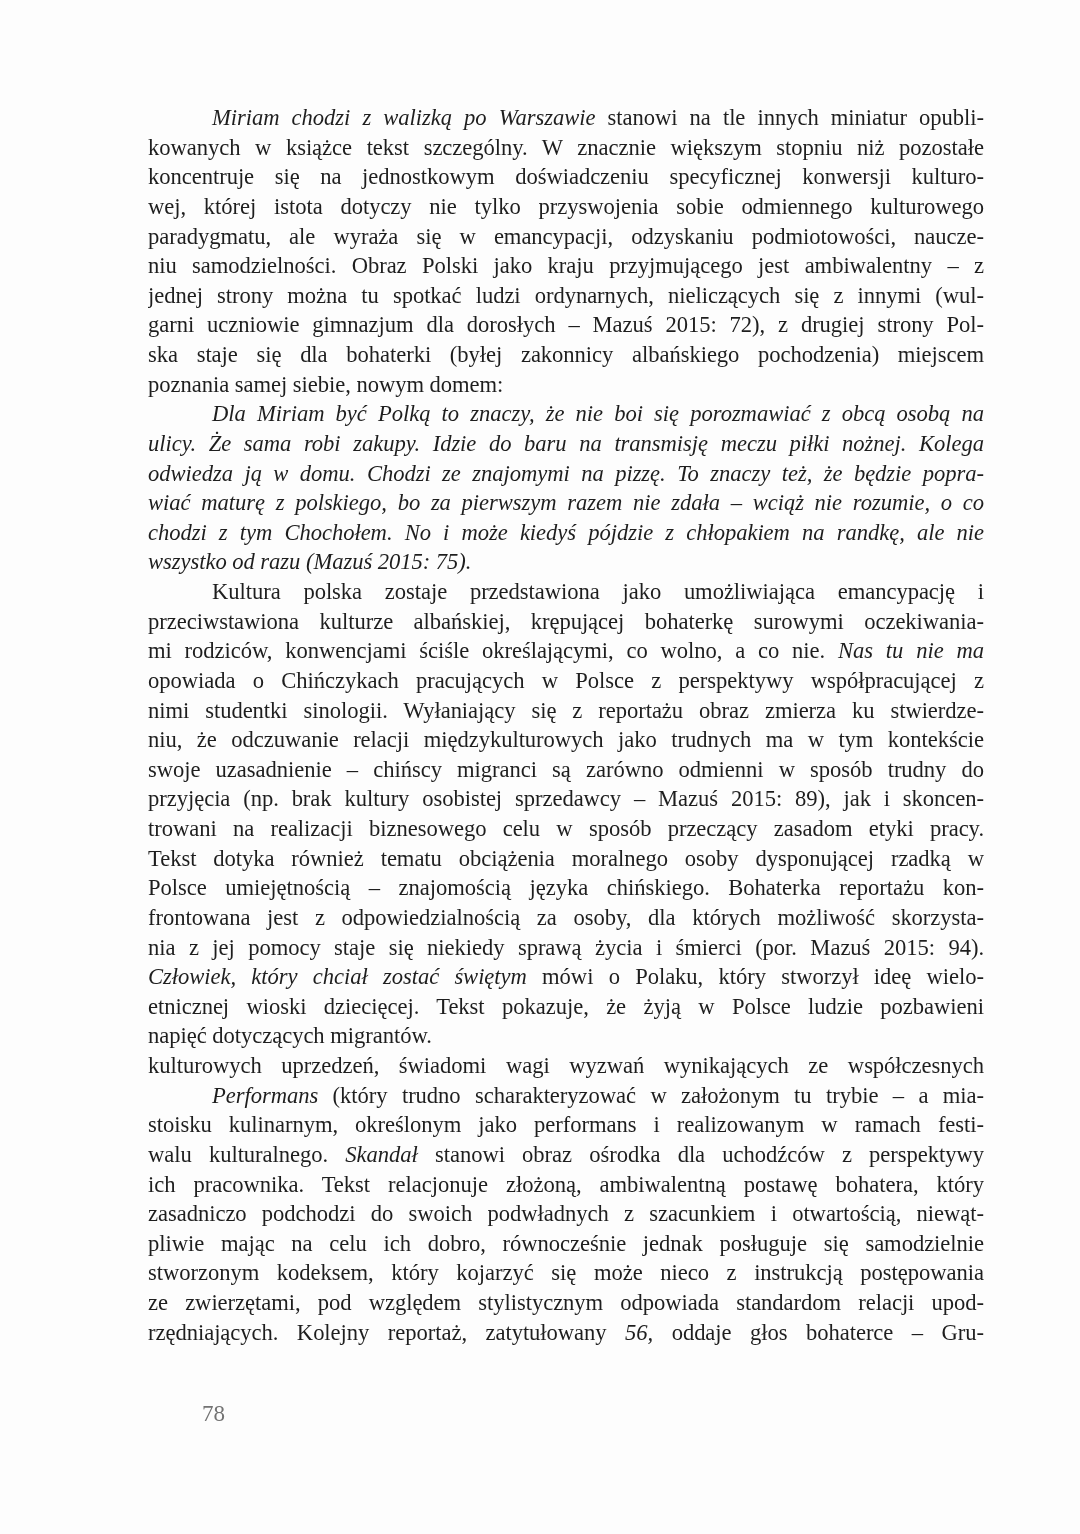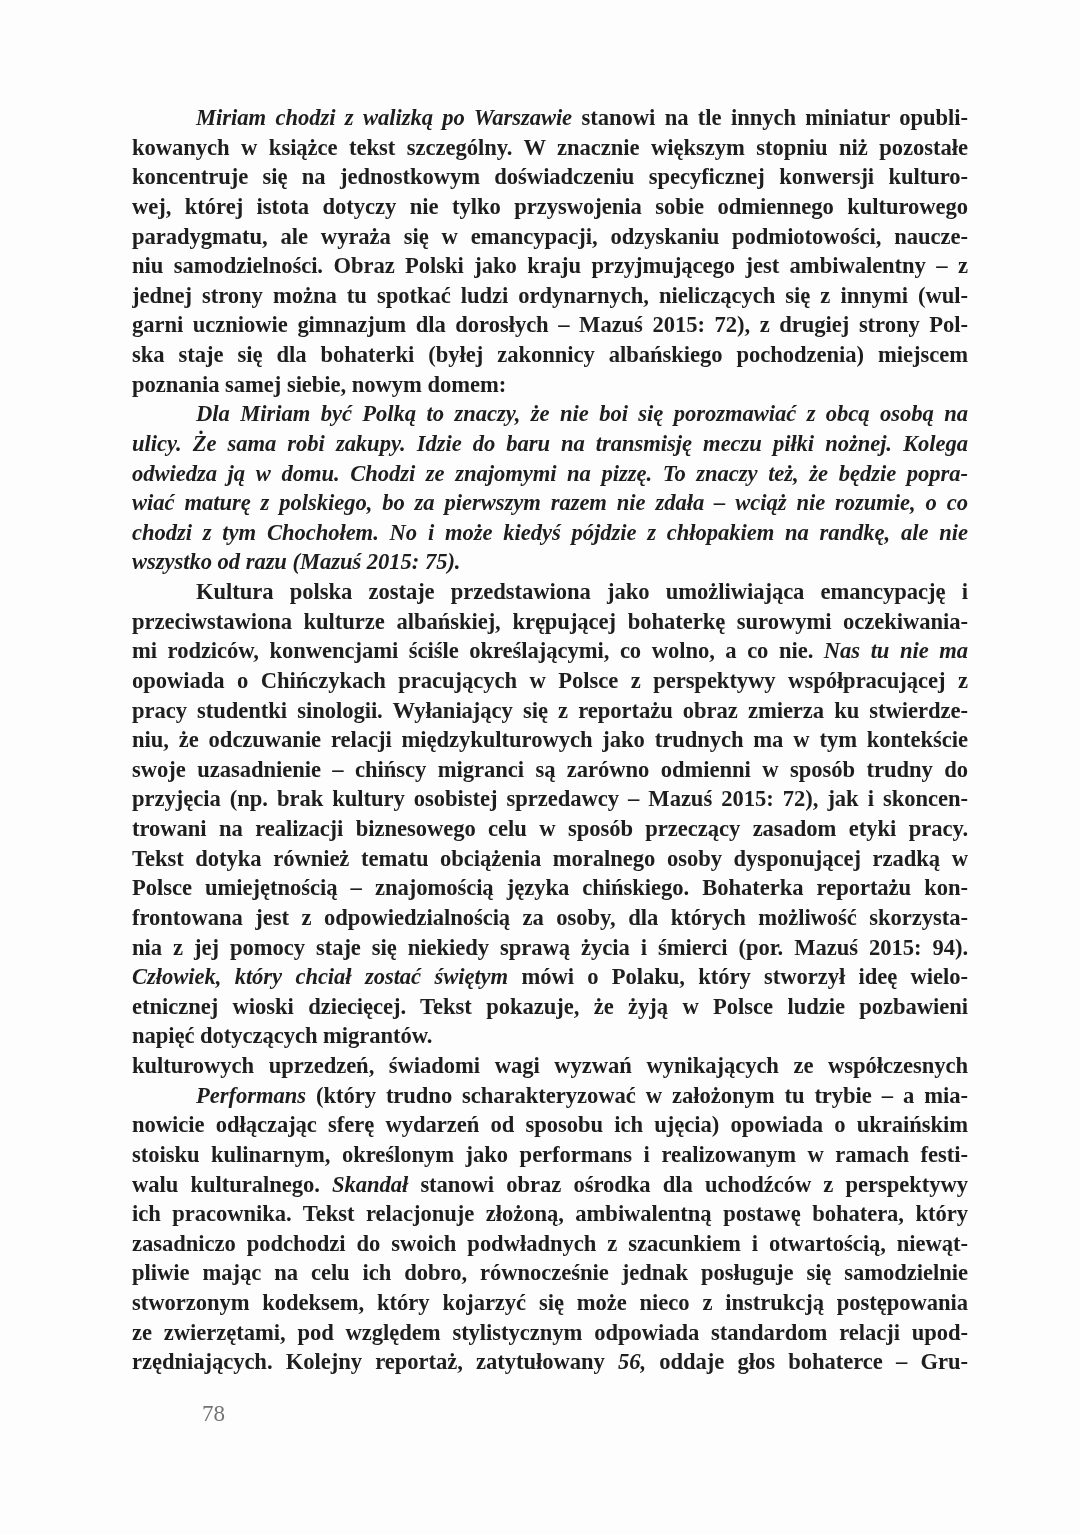--- a/index.html
+++ b/index.html
@@ -15,24 +15,23 @@
     color: #1e1e1e;
     overflow: hidden;
   }
   .page {
     position: absolute;
     inset: 0;
     background: #fdfdfd;
   }
   .text-block {
     position: absolute;
-    left: 132px;
+    left: 148px;
     top: 103px;
     width: 836px;
-    font-weight: bold;
   }
   .block { margin: 0; padding: 0; }
   .line {
     font-size: 22.6px;
     line-height: 29.63px;
     height: 29.63px;
     overflow: hidden;
     text-align: justify;
     text-align-last: justify;
     text-justify: inter-word;
@@ -79,37 +78,36 @@
         <div class="line"><span class="run italic">odwiedza ją w domu. Chodzi ze znajomymi na pizzę. To znaczy też, że będzie popra-</span></div>
         <div class="line"><span class="run italic">wiać maturę z polskiego, bo za pierwszym razem nie zdała – wciąż nie rozumie, o co</span></div>
         <div class="line"><span class="run italic">chodzi z tym Chochołem. No i może kiedyś pójdzie z chłopakiem na randkę, ale nie</span></div>
         <div class="line last"><span class="run italic">wszystko od razu (Mazuś 2015: 75).</span></div>
       </div>
       <div class="block body">
         <div class="line indent"><span class="run">Kultura polska zostaje przedstawiona jako umożliwiająca emancypację i</span></div>
         <div class="line"><span class="run">przeciwstawiona kulturze albańskiej, krępującej bohaterkę surowymi oczekiwania-</span></div>
         <div class="line"><span class="run">mi rodziców, konwencjami ściśle określającymi, co wolno, a co nie. </span><span class="run italic">Nas tu nie ma</span></div>
         <div class="line"><span class="run">opowiada o Chińczykach pracujących w Polsce z perspektywy współpracującej z</span></div>
-        <div class="line"><span class="run">pracy studentki sinologii. Wyłaniający się z reportażu obraz zmierza ku stwierdze-</span></div>
+        <div class="line"><span class="run">nimi studentki sinologii. Wyłaniający się z reportażu obraz zmierza ku stwierdze-</span></div>
         <div class="line"><span class="run">niu, że odczuwanie relacji międzykulturowych jako trudnych ma w tym kontekście</span></div>
         <div class="line"><span class="run">swoje uzasadnienie – chińscy migranci są zarówno odmienni w sposób trudny do</span></div>
-        <div class="line"><span class="run">przyjęcia (np. brak kultury osobistej sprzedawcy – Mazuś 2015: 72), jak i skoncen-</span></div>
+        <div class="line"><span class="run">przyjęcia (np. brak kultury osobistej sprzedawcy – Mazuś 2015: 89), jak i skoncen-</span></div>
         <div class="line"><span class="run">trowani na realizacji biznesowego celu w sposób przeczący zasadom etyki pracy.</span></div>
         <div class="line"><span class="run">Tekst dotyka również tematu obciążenia moralnego osoby dysponującej rzadką w</span></div>
         <div class="line"><span class="run">Polsce umiejętnością – znajomością języka chińskiego. Bohaterka reportażu kon-</span></div>
         <div class="line"><span class="run">frontowana jest z odpowiedzialnością za osoby, dla których możliwość skorzysta-</span></div>
         <div class="line"><span class="run">nia z jej pomocy staje się niekiedy sprawą życia i śmierci (por. Mazuś 2015: 94).</span></div>
         <div class="line"><span class="run italic">Człowiek, który chciał zostać świętym</span><span class="run"> mówi o Polaku, który stworzył ideę wielo-</span></div>
         <div class="line"><span class="run">etnicznej wioski dziecięcej. Tekst pokazuje, że żyją w Polsce ludzie pozbawieni</span></div>
         <div class="line last"><span class="run">napięć dotyczących migrantów.</span></div>
         <div class="line"><span class="run">kulturowych uprzedzeń, świadomi wagi wyzwań wynikających ze współczesnych</span></div>
       </div>
       <div class="block body">
         <div class="line indent"><span class="run italic">Performans</span><span class="run"> (który trudno scharakteryzować w założonym tu trybie – a mia-</span></div>
-        <div class="line"><span class="run">nowicie odłączając sferę wydarzeń od sposobu ich ujęcia) opowiada o ukraińskim</span></div>
         <div class="line"><span class="run">stoisku kulinarnym, określonym jako performans i realizowanym w ramach festi-</span></div>
         <div class="line"><span class="run">walu kulturalnego. </span><span class="run italic">Skandał</span><span class="run"> stanowi obraz ośrodka dla uchodźców z perspektywy</span></div>
         <div class="line"><span class="run">ich pracownika. Tekst relacjonuje złożoną, ambiwalentną postawę bohatera, który</span></div>
         <div class="line"><span class="run">zasadniczo podchodzi do swoich podwładnych z szacunkiem i otwartością, niewąt-</span></div>
         <div class="line"><span class="run">pliwie mając na celu ich dobro, równocześnie jednak posługuje się samodzielnie</span></div>
         <div class="line"><span class="run">stworzonym kodeksem, który kojarzyć się może nieco z instrukcją postępowania</span></div>
         <div class="line"><span class="run">ze zwierzętami, pod względem stylistycznym odpowiada standardom relacji upod-</span></div>
         <div class="line"><span class="run">rzędniających. Kolejny reportaż, zatytułowany </span><span class="run italic">56,</span><span class="run"> oddaje głos bohaterce – Gru-</span></div>
       </div>
     </div>

